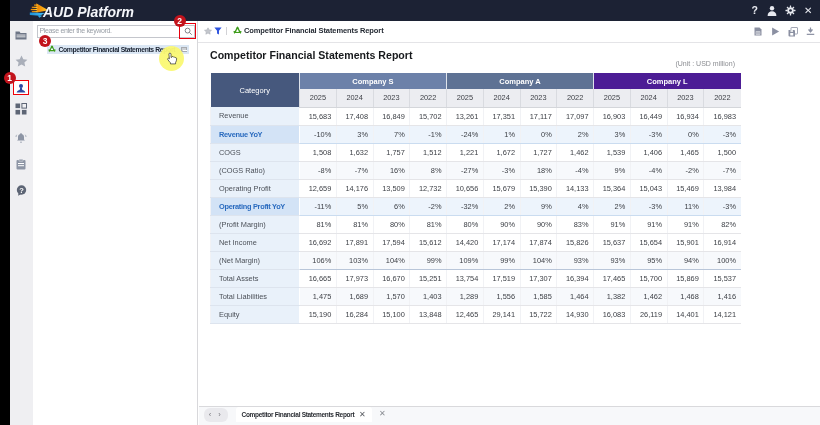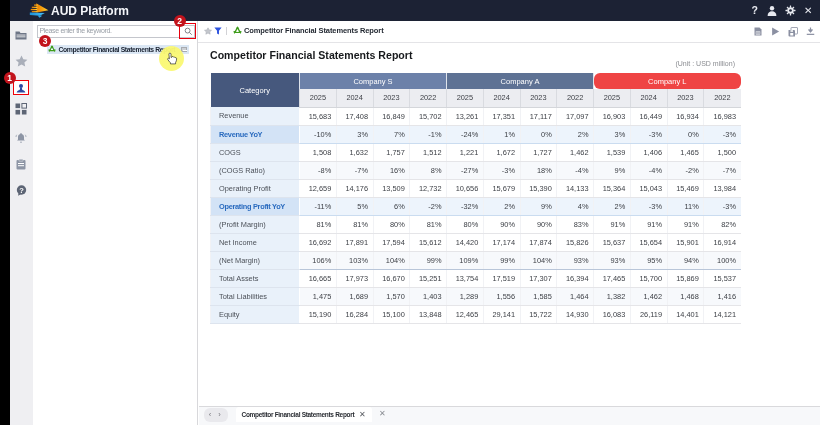--- a/index.html
+++ b/index.html
@@ -2,21 +2,21 @@
 <html><head><meta charset="utf-8">
 <style>
 * { margin:0; padding:0; box-sizing:border-box; }
 html,body { width:820px; height:425px; overflow:hidden; background:#fff;
   font-family:"Liberation Sans", sans-serif; }
 .abs { position:absolute; }
 
 
 #blackstrip { left:0; top:0; width:10px; height:425px; background:#000; }
 #header { left:10px; top:0; width:810px; height:21px; background:#1c2234; }
-#brand { left:51px; top:4px; font-size:12px; font-weight:bold; color:#f4f6fa; }
+#brand { left:43px; top:4px; font-size:14px; font-weight:bold; color:#f4f6fa;font-style:italic; }
 .hic { top:0; height:21px; color:#e8eaf0; }
 
 
 #sidebar { left:10px; top:21px; width:23px; height:404px; background:#efeff2; }
 
 
 #panel { left:33px; top:21px; width:165px; height:404px; background:#fff; border-right:1px solid #d8d8db; }
 #search { left:37px; top:25px; width:158px; height:13px; border:1px solid #c4c6cc; background:#fff; }
 #ph { left:39.5px; top:27px; font-size:7px; letter-spacing:-0.35px; color:#9aa0a8; }
 #treerow { left:47px; top:44.5px; width:142px; height:9px; background:#dbe7f4; }
@@ -31,22 +31,22 @@
 #unit { left:535px; top:60px; width:200px; text-align:right; font-size:7px; color:#8b8d92; }
 
 
 #tbl { left:210px; top:73px; border-collapse:collapse; table-layout:fixed; font-size:7.4px; }
 #tbl td, #tbl th { padding:0; overflow:hidden; white-space:nowrap; }
 #tbl col.c0 { width:84px; }
 #tbl col.cy { width:36.75px; }
 th.cath { background:#46587d; color:#fff; font-weight:normal; font-size:7.5px; text-align:center; }
 th.gs { background:#6c81a9; }
 th.ga { background:#5e7294; }
-th.gl { background:#ef4444;border-radius:6px; }
-th.grp { color:#fff; font-weight:normal; font-size:7.5px; text-align:center; height:16px; border-left:1px solid #dfe4ec; }
+th.gl { background:#4c1d95; }
+th.grp { color:#fff; font-weight:bold; font-size:7.5px; text-align:center; height:16px; border-left:1px solid #dfe4ec; }
 tr.yrow { height:18px; }
 tr.yrow td { background:#ecedf1; color:#3c3f45; text-align:center; border-left:1px solid #d9dbe0; border-bottom:1px solid #d4d6da; padding-bottom:1.5px; }
 #tbl tr.r { height:18px; }
 #tbl tr.r td { text-align:right; padding-right:4.5px; color:#3e4147; border-bottom:1px solid #e5e5e8; border-left:1px solid #f1f2f5; background:#fff; }
 #tbl tr.r td.cat { border-right:1.5px solid #fff; text-align:left !important; padding-left:8px; padding-right:14px; background:#e9f1fa; color:#4b5058; border-bottom:1px solid #dde4ee; }
 #tbl tr.yoy td { background:#edf4fc; border-bottom:1px solid #cadcf0; }
 #tbl tr.r td.caty { background:#d3e3f6; }
 .yoyl { color:#2a6bbf; letter-spacing:-0.3px;text-align:right; }
 #tbl tr.alt td { background:#f7f9fc; }
 #tbl tr.alt td.cat { background:#e9f1fa; }

